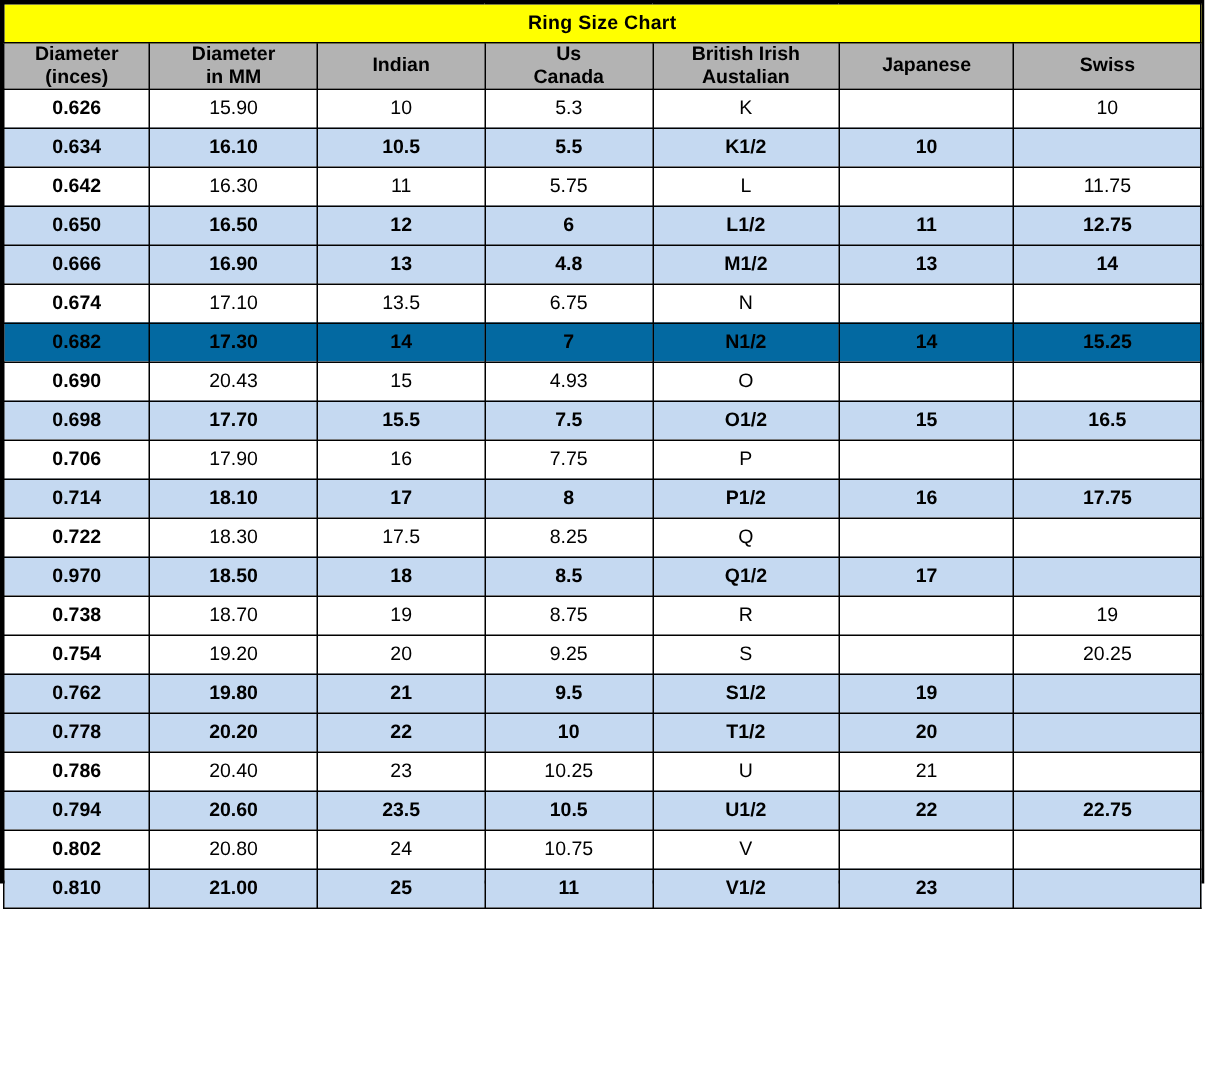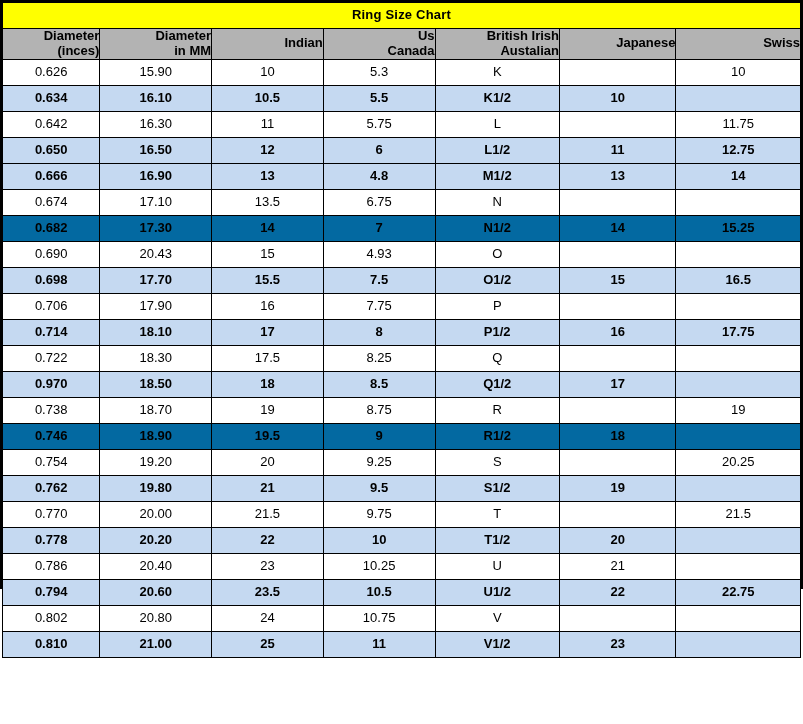--- a/index.html
+++ b/index.html
@@ -45,33 +45,32 @@
   }
   .head-cell {
     background: #b3b3b3;
     font-weight: bold;
     font-size: 13px;
     height: 62px;
     padding: 2px 3px;
   }
   .head-cell .line {
     display: block;
-    text-align: right;
   }
   tr.row-white td { background: #ffffff; }
   tr.row-blue td { background: #c5d9f1; }
   tr.row-yellow td {
     background: #0369a1;
     font-weight: bold;
   }
   tr.row-blue td, tr.row-yellow td {
     font-weight: bold;
   }
   tr.row-white td { font-weight: normal; }
-  tr.row-white td.col0 { font-weight: normal; }
+  tr.row-white td.col0 { font-weight: bold; }
   td.empty { color: transparent; }
 </style>
 </head>
 <body>
 
 <div id="chart-wrap">
   <table class="ring-table">
     <colgroup>
       <col style="width:12.2%">
       <col style="width:14.0%">
@@ -233,55 +232,37 @@
         </tr>
         <tr class="row-white">
           <td class="col0">0.738</td>
           <td class="col1">18.70</td>
           <td class="col2">19</td>
           <td class="col3">8.75</td>
           <td class="col4">R</td>
           <td class="col5 empty"></td>
           <td class="col6">19</td>
         </tr>
-        <tr class="row-yellow">
-          <td class="col0">0.746</td>
-          <td class="col1">18.90</td>
-          <td class="col2">19.5</td>
-          <td class="col3">9</td>
-          <td class="col4">R1/2</td>
-          <td class="col5">18</td>
-          <td class="col6 empty"></td>
-        </tr>
         <tr class="row-white">
           <td class="col0">0.754</td>
           <td class="col1">19.20</td>
           <td class="col2">20</td>
           <td class="col3">9.25</td>
           <td class="col4">S</td>
           <td class="col5 empty"></td>
           <td class="col6">20.25</td>
         </tr>
         <tr class="row-blue">
           <td class="col0">0.762</td>
           <td class="col1">19.80</td>
           <td class="col2">21</td>
           <td class="col3">9.5</td>
           <td class="col4">S1/2</td>
           <td class="col5">19</td>
           <td class="col6 empty"></td>
-        </tr>
-        <tr class="row-white">
-          <td class="col0">0.770</td>
-          <td class="col1">20.00</td>
-          <td class="col2">21.5</td>
-          <td class="col3">9.75</td>
-          <td class="col4">T</td>
-          <td class="col5 empty"></td>
-          <td class="col6">21.5</td>
         </tr>
         <tr class="row-blue">
           <td class="col0">0.778</td>
           <td class="col1">20.20</td>
           <td class="col2">22</td>
           <td class="col3">10</td>
           <td class="col4">T1/2</td>
           <td class="col5">20</td>
           <td class="col6 empty"></td>
         </tr>

